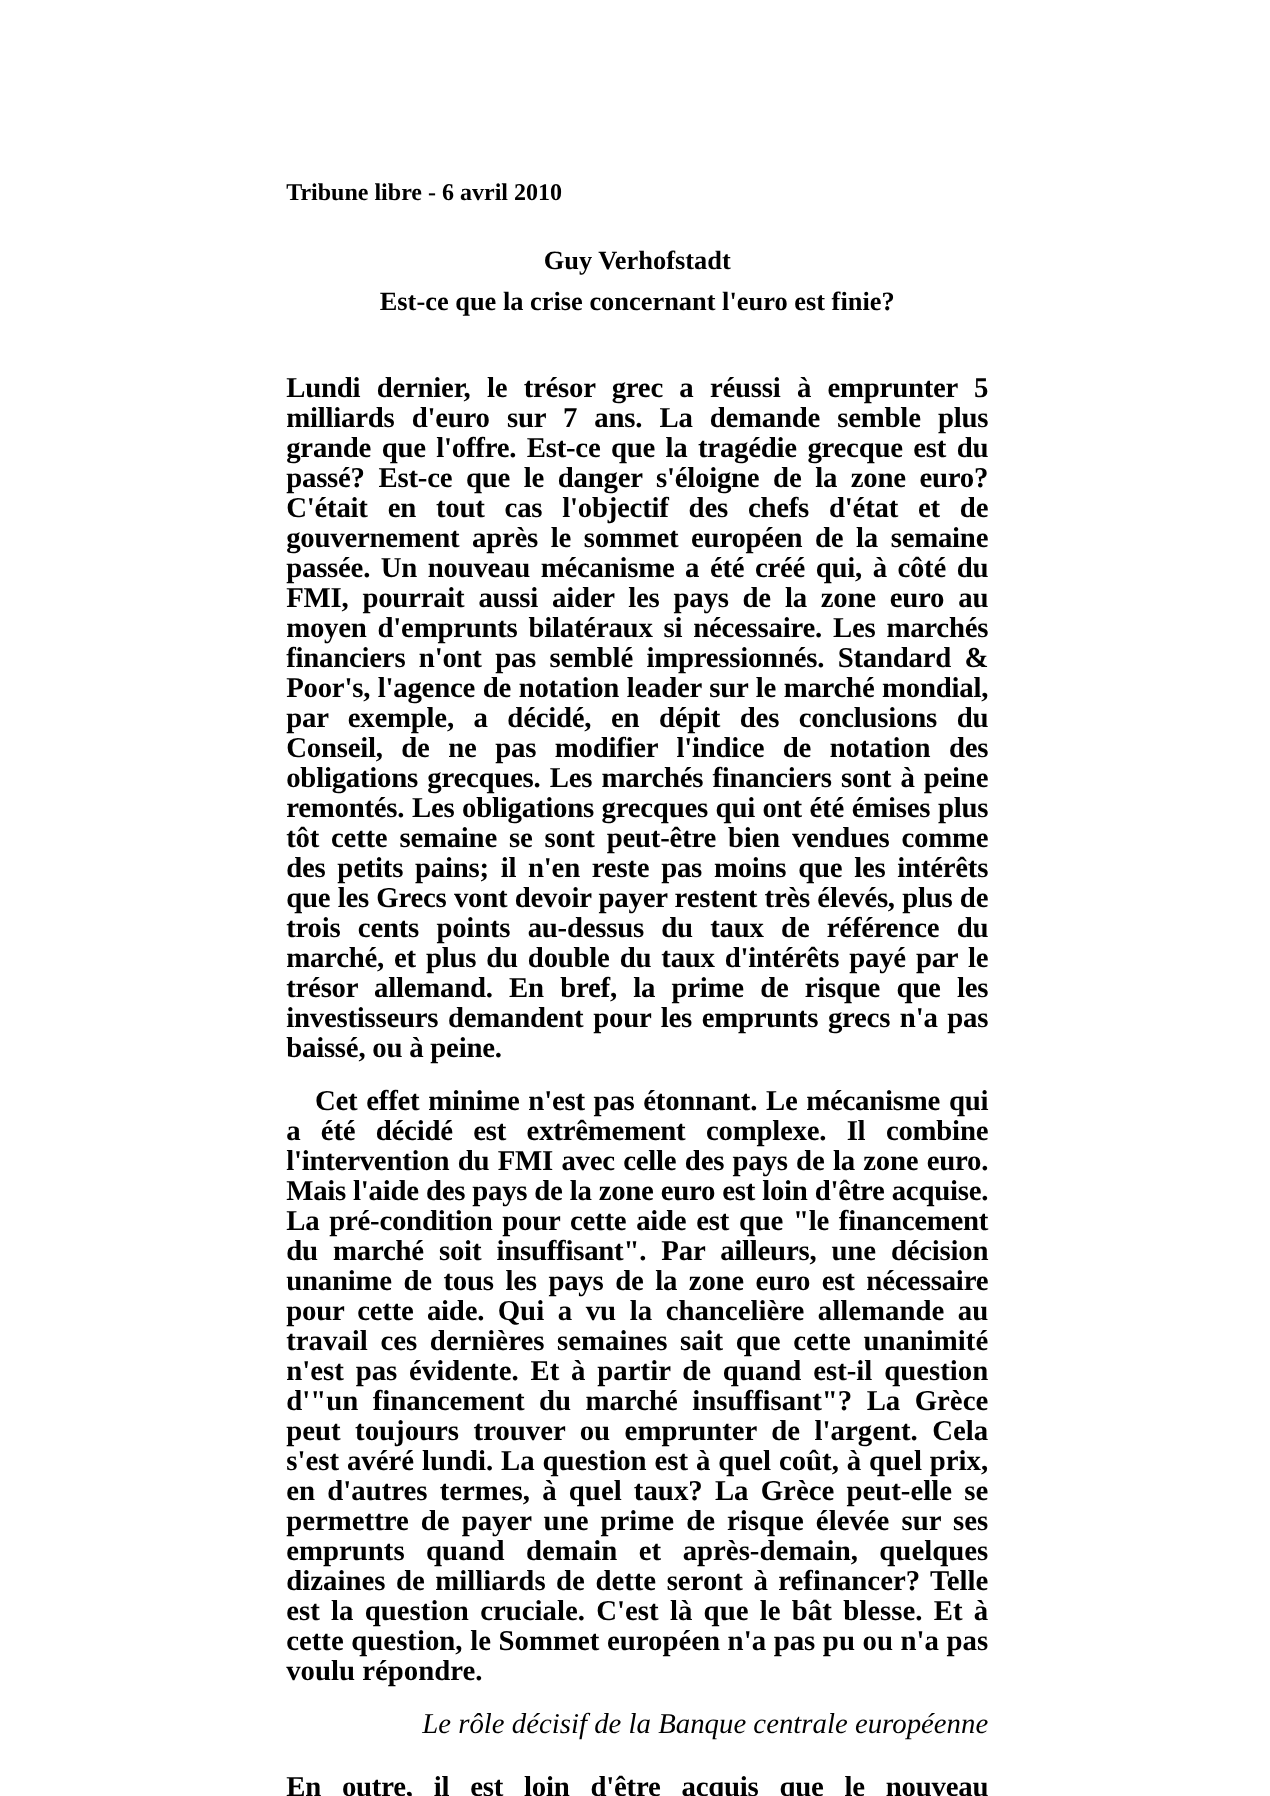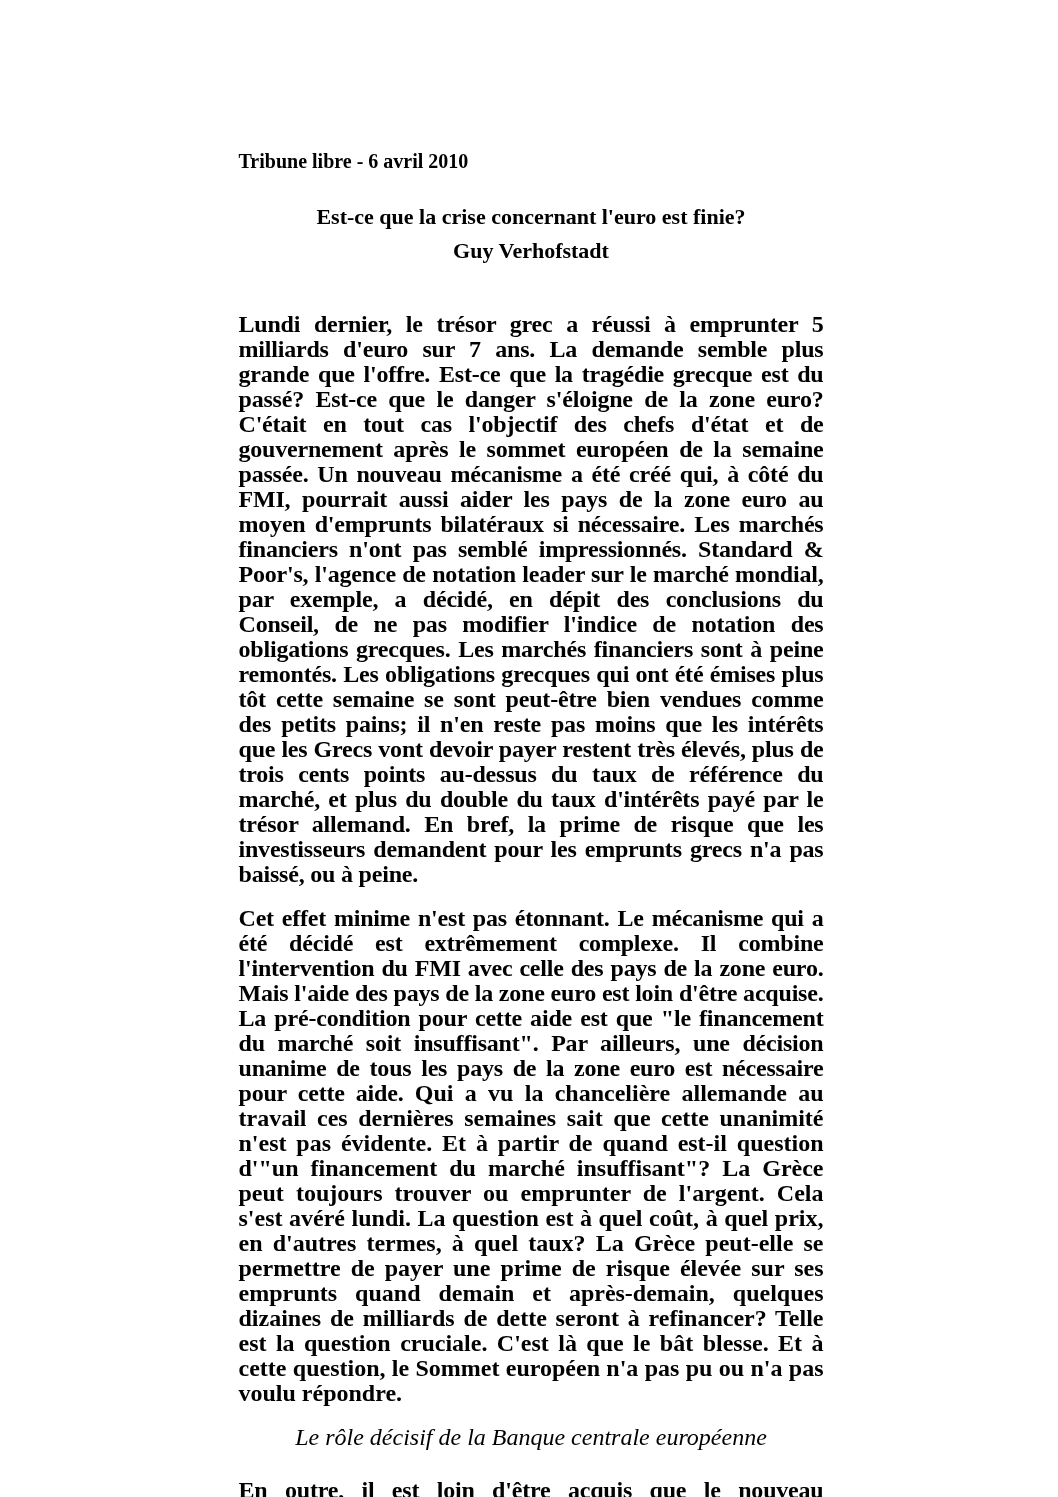--- a/index.html
+++ b/index.html
@@ -36,41 +36,42 @@
     font-size: 24px;
     line-height: 25px;
     text-align: justify;
   }
   .doc-body p {
     margin: 0 0 19px 0;
   }
   .heavy {
     font-weight: 700;
     letter-spacing: -0.2px;
+    margin-left: 24px;
   }
   .light {
     font-weight: 700;
   }
   .section-heading {
     font-style: italic;
     font-weight: 400;
-    text-align: center;
+    text-align: right;
     margin: 0 0 28px 0 !important;
   }
 </style>
 </head>
 <body>
 
 <div class="page">
 
   <div class="kicker">Tribune libre - 6 avril 2010</div>
 
   <div class="title-block">
+    <div>Guy Verhofstadt</div>
     <div>Est-ce que la crise concernant l'euro est finie?</div>
-    <div>Guy Verhofstadt</div>
   </div>
 
   <div class="doc-body">
 
     <p class="heavy">Lundi dernier, le trésor grec a réussi à emprunter 5 milliards d'euro sur 7 ans. La demande semble plus grande que l'offre. Est-ce que la tragédie grecque est du passé? Est-ce que le danger s'éloigne de la zone euro? C'était en tout cas l'objectif des chefs d'état et de gouvernement après le sommet européen de la semaine passée. Un nouveau mécanisme a été créé qui, à côté du FMI, pourrait aussi aider les pays de la zone euro au moyen d'emprunts bilatéraux si nécessaire. Les marchés financiers n'ont pas semblé impressionnés. Standard &amp; Poor's, l'agence de notation leader sur le marché mondial, par exemple, a décidé, en dépit des conclusions du Conseil, de ne pas modifier l'indice de notation des obligations grecques. Les marchés financiers sont à peine remontés. Les obligations grecques qui ont été émises plus tôt cette semaine se sont peut-être bien vendues comme des petits pains; il n'en reste pas moins que les intérêts que les Grecs vont devoir payer restent très élevés, plus de trois cents points au-dessus du taux de référence du marché, et plus du double du taux d'intérêts payé par le trésor allemand. En bref, la prime de risque que les investisseurs demandent pour les emprunts grecs n'a pas baissé, ou à peine.</p>
 
     <p><span class="heavy">Cet effet minime n'est pas étonnant. Le mécanisme qui a été décidé est extrêmement complexe. Il combine l'intervention du FMI avec celle des pays de la zone euro. Mais l'aide des pays de la zone euro est loin d'être acquise. La pré-condition pour cette aide est que "le financement du marché soit insuffisant". Par ailleurs, une décision unanime de tous les pays de la zone euro est nécessaire pour cette aide.</span> <span class="light">Qui a vu la chancelière allemande au travail ces dernières semaines sait que cette unanimité n'est pas évidente. Et à partir de quand est-il question d'"un financement du marché insuffisant"? La Grèce peut toujours trouver ou emprunter de l'argent. Cela s'est avéré lundi. La question est à quel coût, à quel prix, en d'autres termes, à quel taux? La Grèce peut-elle se permettre de payer une prime de risque élevée sur ses emprunts quand demain et après-demain, quelques dizaines de milliards de dette seront à refinancer? Telle est la question cruciale. C'est là que le bât blesse. Et à cette question, le Sommet européen n'a pas pu ou n'a pas voulu répondre.</span></p>
 
     <p class="section-heading">Le rôle décisif de la Banque centrale européenne</p>
 

